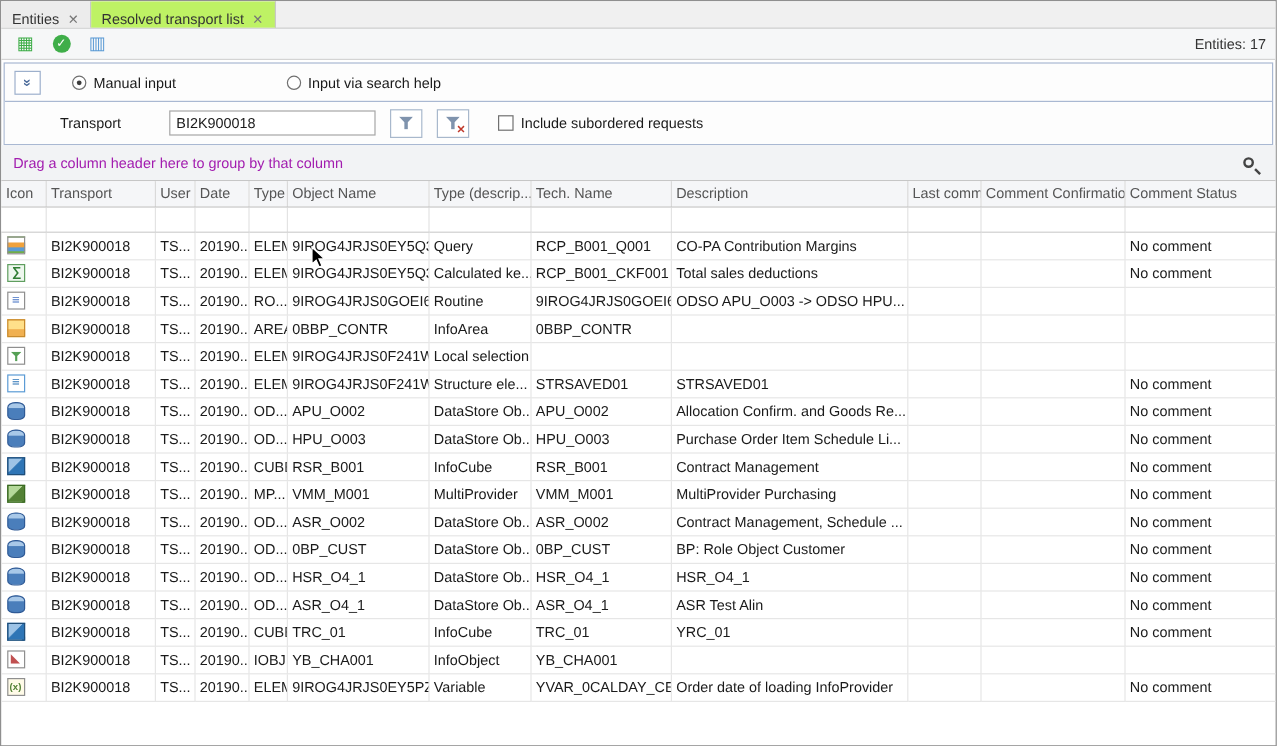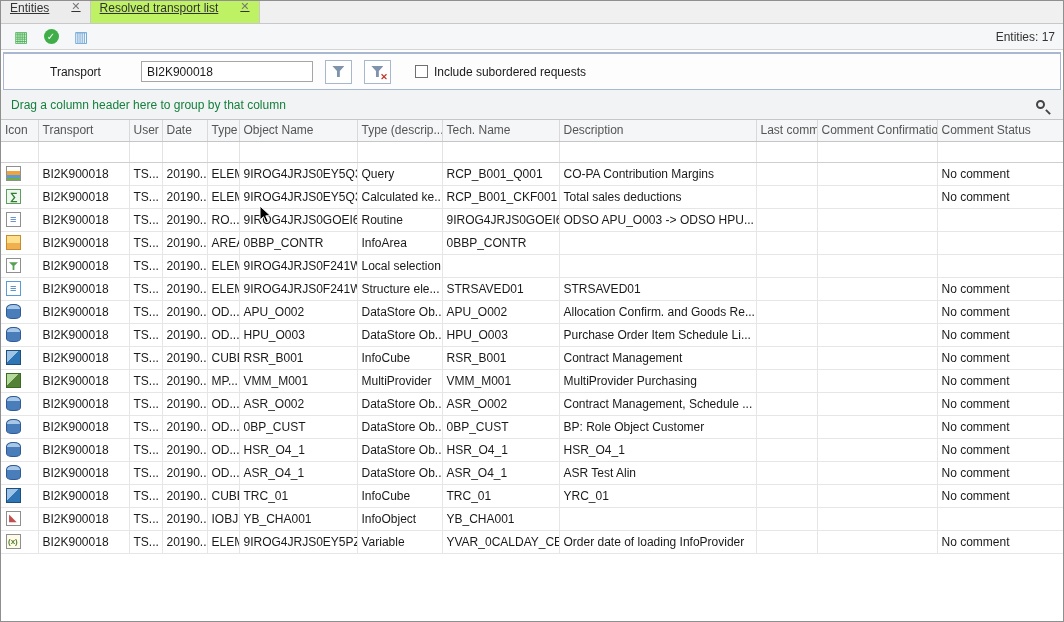--- a/index.html
+++ b/index.html
@@ -8,21 +8,21 @@
     width:1064px; height:622px;
     font-family:"Liberation Sans", sans-serif;
     font-size:12px; color:#1a1a1a;
     background:#fff;
     border:1px solid #8f8f8f;
     position:relative; overflow:hidden;
   }
 
   
   .tabstrip { height:23px; background:#f0f0f0; border-bottom:1px solid #c8c8c8; display:flex; align-items:stretch; }
-  .tab { display:flex; align-items:flex-start; gap:22px; padding:0 9px; border-right:1px solid #c8c8c8; background:#ececec; color:#333; cursor:default;text-decoration:underline; }
+  .tab { display:flex; align-items:flex-end; gap:7px; padding:0 9px; border-right:1px solid #c8c8c8; background:#ececec; color:#333; cursor:default; }
   .tab.active { background:#bef264; }
   .tab-close { color:#777; font-size:11px; line-height:1; }
 
   
   .toolbar { height:26px; background:#f6f7f8; border-bottom:1px solid #d4d4d4; display:flex; align-items:center; padding:0 8px; gap:6px; }
   .tb-btn { width:24px; height:22px; display:flex; align-items:center; justify-content:center; background:transparent; border:1px solid transparent; }
   .tb-glyph-grid { color:#3fae49; font-size:15px; line-height:1; }
   .tb-check { width:15px; height:15px; border-radius:50%; background:#3fae49; color:#fff; font-size:10px; line-height:15px; text-align:center; }
   .tb-glyph-cols { color:#5b9bd5; font-size:15px; line-height:1; }
   .entities-count { margin-left:auto; color:#333; }
@@ -40,21 +40,21 @@
   .lbl-transport { margin-left:38px; margin-right:32px; }
   .transport-input { width:172px; height:21px; border:1px solid #a6a6a6; padding:1px 5px; font-family:"Liberation Sans",sans-serif; font-size:12px; color:#1a1a1a; }
   .flt-btn { width:27px; height:24px; border:1px solid #a8b8cc; background:#fff; display:flex; align-items:center; justify-content:center; position:relative; margin-left:4px; }
   .funnel { width:12px; height:11px; background:#7f93ad; clip-path:polygon(0 0,100% 0,62% 45%,62% 100%,38% 100%,38% 45%); }
   .red-x { position:absolute; right:2px; bottom:1px; color:#c0392b; font-size:9px; font-weight:bold; line-height:1; }
   .resolve-btn { height:25px; margin-left:24px; padding:0 20px; background:#fff; border:1px solid #2d6cc0; box-shadow:inset 0 0 0 1px #2d6cc0; font-family:"Liberation Sans",sans-serif; font-size:12px; color:#1a1a1a; }
   .chk-wrap { display:flex; gap:6px; margin-left:16px; }
   .checkbox { width:13px; height:13px; border:1px solid #707070; background:#fff; }
 
   
-  .groupbar { height:30px; background:#f2f3f5; border-bottom:1px solid #c6c6c6; display:flex; align-items:center; padding:0 10px; color:#15803d; }
+  .groupbar { height:30px; background:#f2f3f5; border-bottom:1px solid #c6c6c6; display:flex; align-items:center; padding:0 10px; color:#a21caf; }
   .search-icon { margin-left:auto; margin-right:8px; width:9px; height:9px; border:2px solid #444; border-radius:50%; position:relative; }
   .search-icon::after { content:""; position:absolute; width:6px; height:2px; background:#444; transform:rotate(45deg); left:7px; top:9px; }
 
   
   table { border-collapse:collapse; table-layout:fixed; width:1064px; }
   th { height:21px; background:#f5f6f8; border-right:1px solid #d9d9d9; border-bottom:1px solid #c6c6c6; font-weight:normal; color:#555; text-align:left; padding:0 4px; white-space:nowrap; overflow:hidden; }
   tr.filter-row td { height:21px; background:#fff; border-right:1px solid #e3e3e3; border-bottom:1px solid #cfcfcf; }
   tbody td { height:23px; padding:0 4px; border-right:1px solid #e6e6e6; border-bottom:1px solid #e6e6e6; white-space:nowrap; overflow:hidden; color:#1a1a1a; }
   tbody td:first-child { padding-left:5px; }
 
@@ -101,20 +101,35 @@
   <div class="tb-btn">
     <span class="tb-check">✓</span>
   </div>
   <div class="tb-btn">
     <span class="tb-glyph-cols">▥</span>
   </div>
   <span class="entities-count">Entities: 17</span>
 </div>
 
 <div class="panel">
+  <div class="panel-row1">
+    <div class="chev-btn">
+      <span class="chev-glyph">»</span>
+    </div>
+    <div class="radio-group">
+      <div class="radio-opt">
+        <span class="radio sel"></span>
+        <span>Manual input</span>
+      </div>
+      <div class="radio-opt">
+        <span class="radio"></span>
+        <span>Input via search help</span>
+      </div>
+    </div>
+  </div>
   <div class="panel-row2">
     <span class="lbl-transport">Transport</span>
     <input class="transport-input" type="text" value="BI2K900018" style="">
     <div class="flt-btn">
       <span class="funnel"></span>
     </div>
     <div class="flt-btn">
       <span class="funnel"></span>
       <span class="red-x">✕</span>
     </div>

